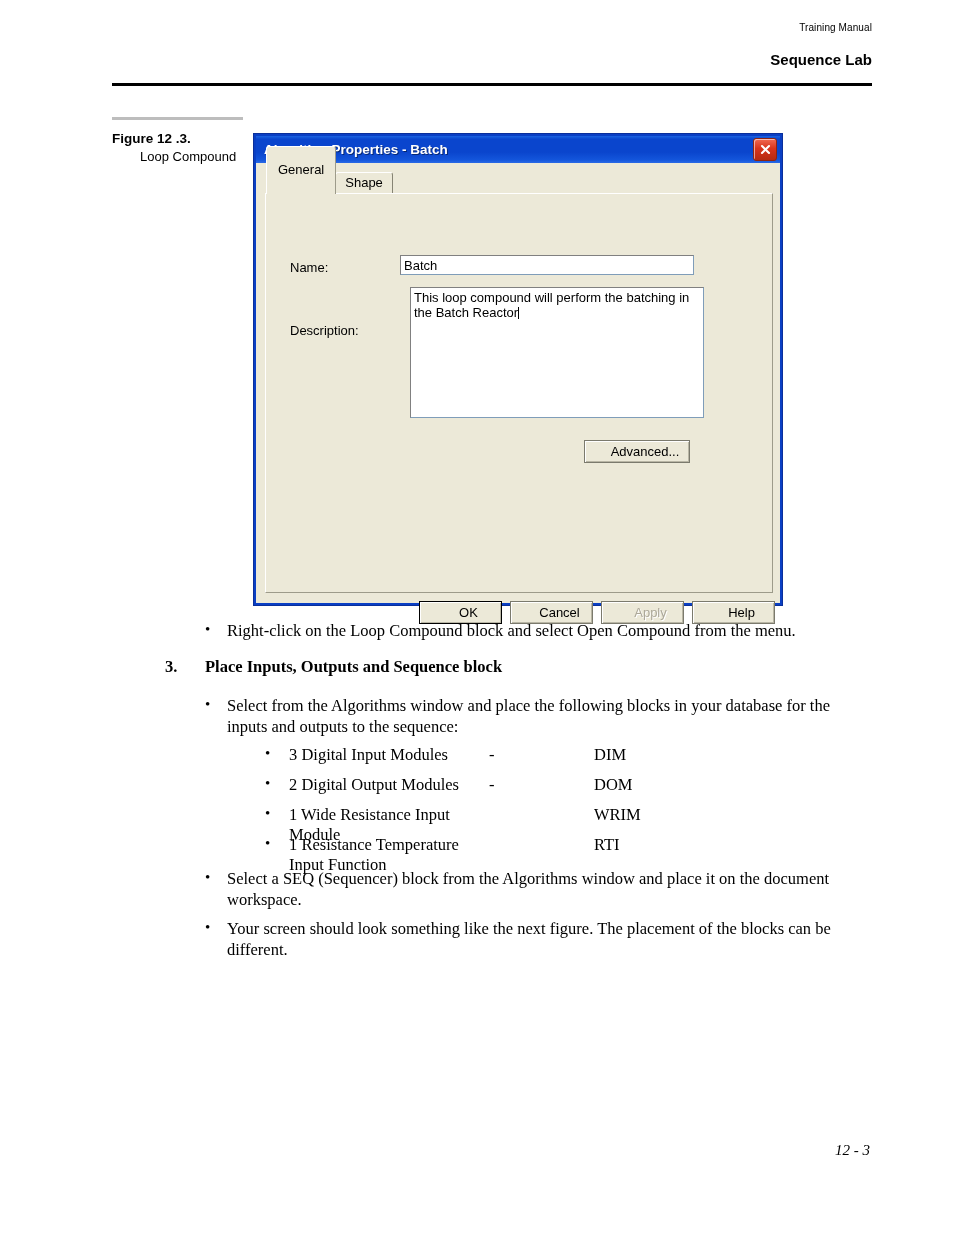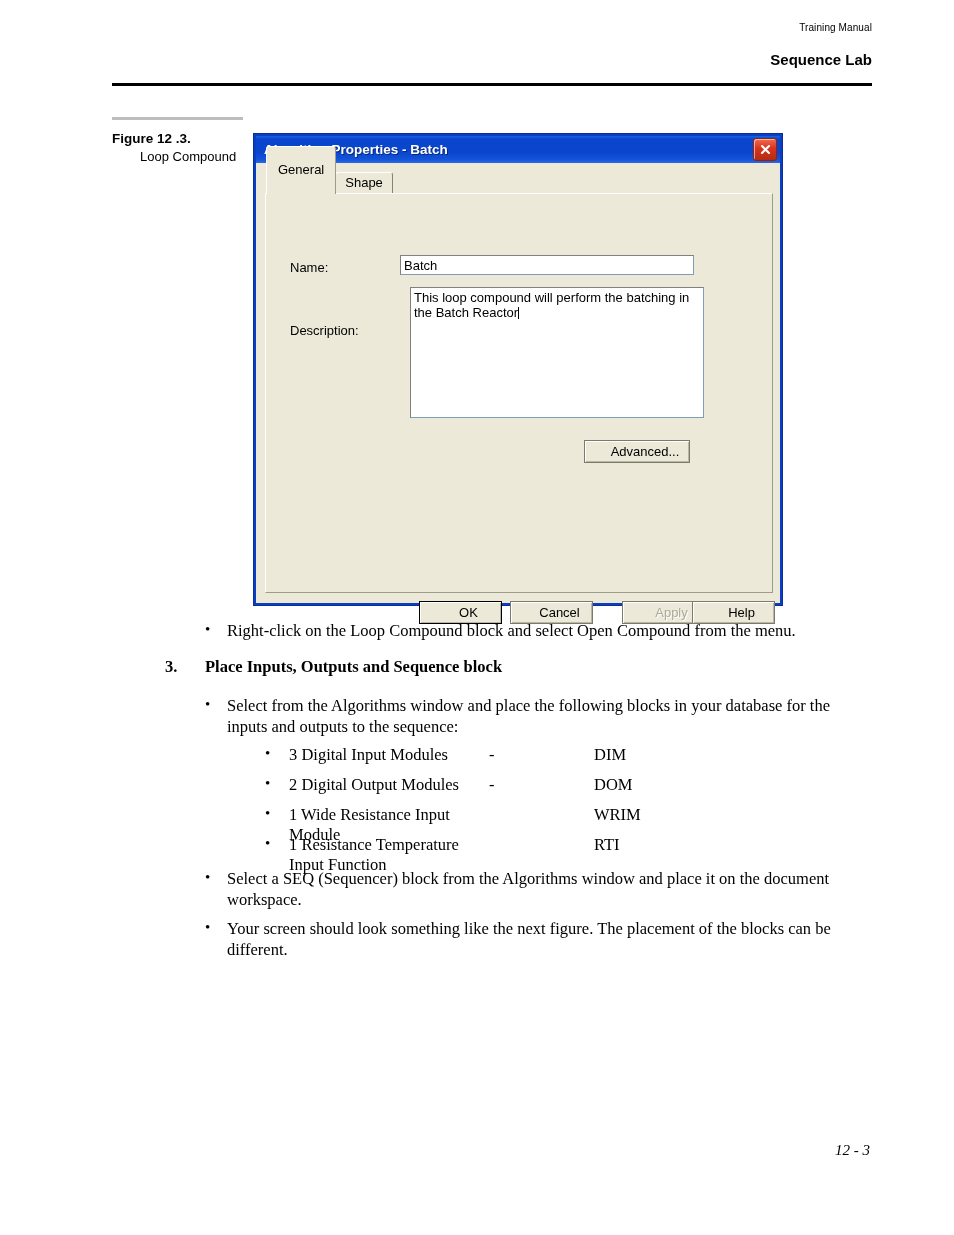--- a/index.html
+++ b/index.html
@@ -254,21 +254,21 @@
     height: 23px;
     line-height: 21px;
     top: 438px;
   }
   .btn-ok {
     left: 163px;
     border: 1px solid #000000;
     box-shadow: inset 1px 1px 0 #ffffff, inset -1px -1px 0 #b9b6a5;
   }
   .btn-cancel { left: 254px; }
-  .btn-apply  { left: 345px; color: #aca899; text-shadow: 1px 1px 0 #ffffff; margin-left: 21px; }
+  .btn-apply  { left: 345px; color: #aca899; text-shadow: 1px 1px 0 #ffffff; }
   .btn-help   { left: 436px; }
 
   
   .bullet-row {
     position: absolute;
     display: flex;
     font-size: 16.5px;
     line-height: 1.30;
   }
   .bullet-dot {

